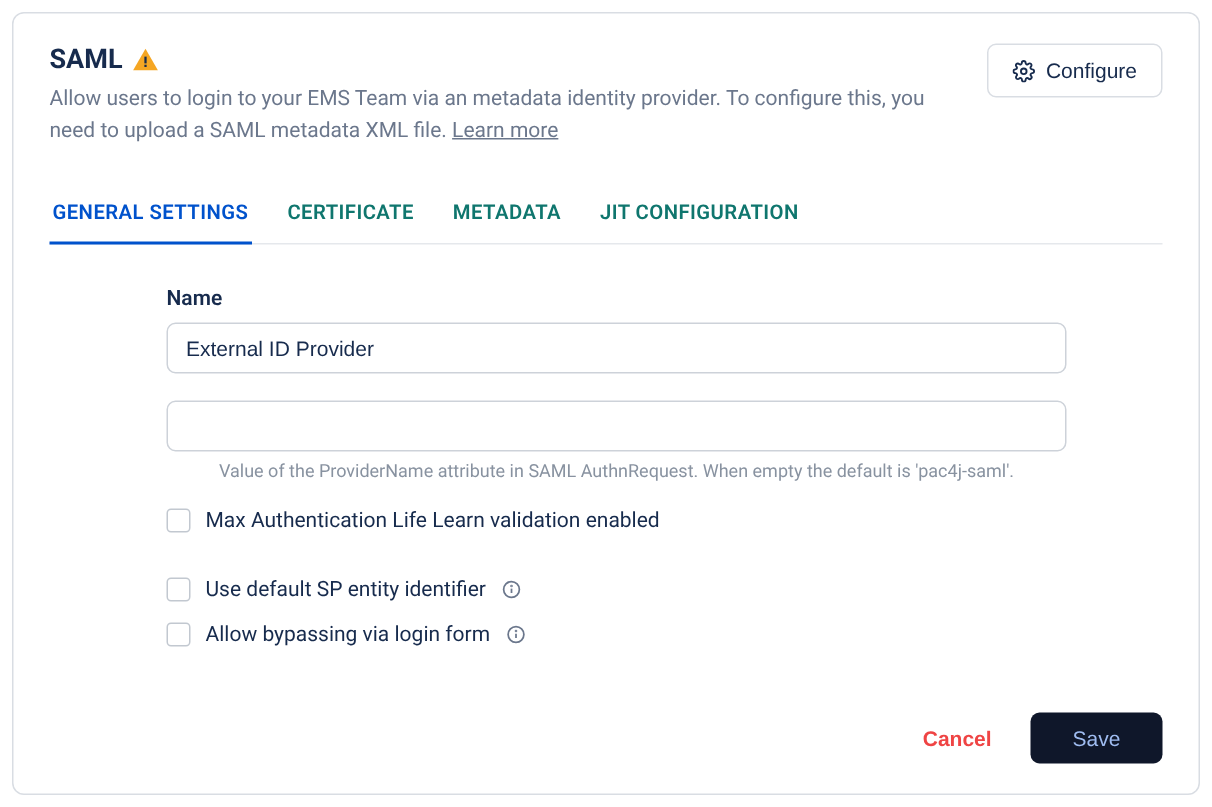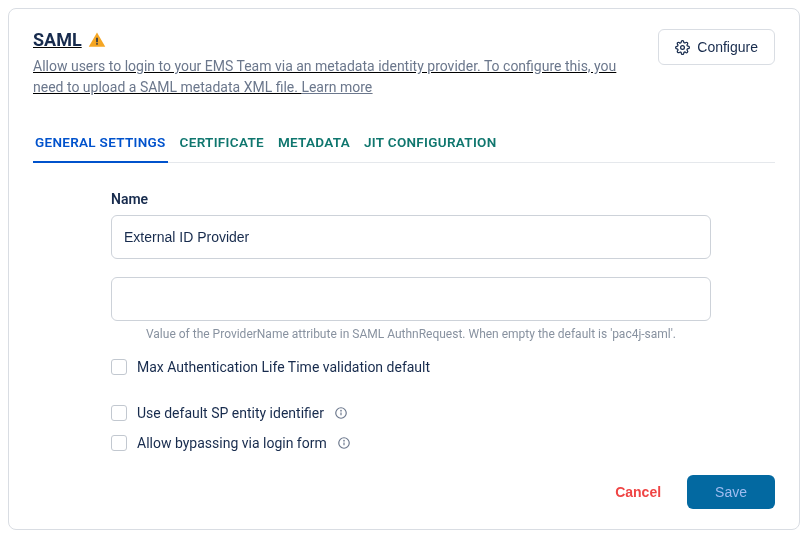--- a/index.html
+++ b/index.html
@@ -18,21 +18,21 @@
     padding: 20px 24px;
     display: flex;
     flex-direction: column;
   }
   .header-row {
     display: flex;
     justify-content: space-between;
     align-items: flex-start;
     gap: 16px;
   }
-  .title-block { flex: 1; text-decoration: underline; }
+  .title-block { flex: 1; }
   .title {
     font-size: 18px;
     font-weight: 700;
     color: #172b4d;
     display: flex;
     align-items: center;
     gap: 6px;
     margin-bottom: 6px;
   }
   .warn-icon { width: 18px; height: 18px; display: inline-block; }
@@ -58,21 +58,21 @@
     color: #172b4d;
     display: flex;
     align-items: center;
     gap: 7px;
     cursor: pointer;
     white-space: nowrap;
   }
   .gear-icon { width: 15px; height: 15px; }
   .tabs {
     display: flex;
-    gap: 10px;
+    gap: 22px;
     border-bottom: 1px solid #e5e8ec;
     margin-top: 26px;
   }
   .tab {
     font-size: 13.5px;
     font-weight: 600;
     letter-spacing: 0.3px;
     color: #0f766e;
     padding: 10px 2px 12px;
     cursor: pointer;
@@ -96,21 +96,21 @@
   .form-group { margin-bottom: 18px; }
   .label {
     font-size: 14px;
     font-weight: 600;
     color: #172b4d;
     margin-bottom: 8px;
     display: block;
   }
   .text-input {
     width: 600px;
-    height: 44px;
+    height: 34px;
     border: 1px solid #cdd2d9;
     border-radius: 6px;
     padding: 0 12px;
     font-size: 14px;
     color: #172b4d;
     background: #fff;
   }
   .helper {
     font-size: 12px;
     color: #8892a0;
@@ -152,21 +152,21 @@
   .cancel-btn {
     background: none;
     border: none;
     color: #ef4444;
     font-size: 14px;
     font-weight: 700;
     cursor: pointer;
     padding: 8px 4px;
   }
   .save-btn {
-    background: #0369a1;
+    background: #0f172a;
     color: #9fbcf0;
     border: none;
     border-radius: 6px;
     font-size: 14px;
     font-weight: 500;
     padding: 9px 28px;
     cursor: default;
   }
 </style>
 </head>
@@ -213,21 +213,21 @@
       <input class="text-input" type="text" value="External ID Provider" style="">
     </div>
 
     <div class="form-group">
       <input class="text-input" type="text" value="" style="">
       <div class="helper center">Value of the ProviderName attribute in SAML AuthnRequest. When empty the default is 'pac4j-saml'.</div>
     </div>
 
     <div class="check-row first">
       <div class="checkbox"></div>
-      <span>Max Authentication Life Time validation default</span>
+      <span>Max Authentication Life Learn validation enabled</span>
     </div>
 
     <div class="check-row">
       <div class="checkbox"></div>
       <span>Use default SP entity identifier</span>
       <span class="info-icon">
         <svg viewBox="0 0 24 24" width="14" height="14" fill="none" stroke="currentColor" stroke-width="2">
             <circle cx="12" cy="12" r="9"></circle>
             <line x1="12" y1="11" x2="12" y2="16"></line>
             <circle cx="12" cy="8" r="0.5" fill="currentColor"></circle>

